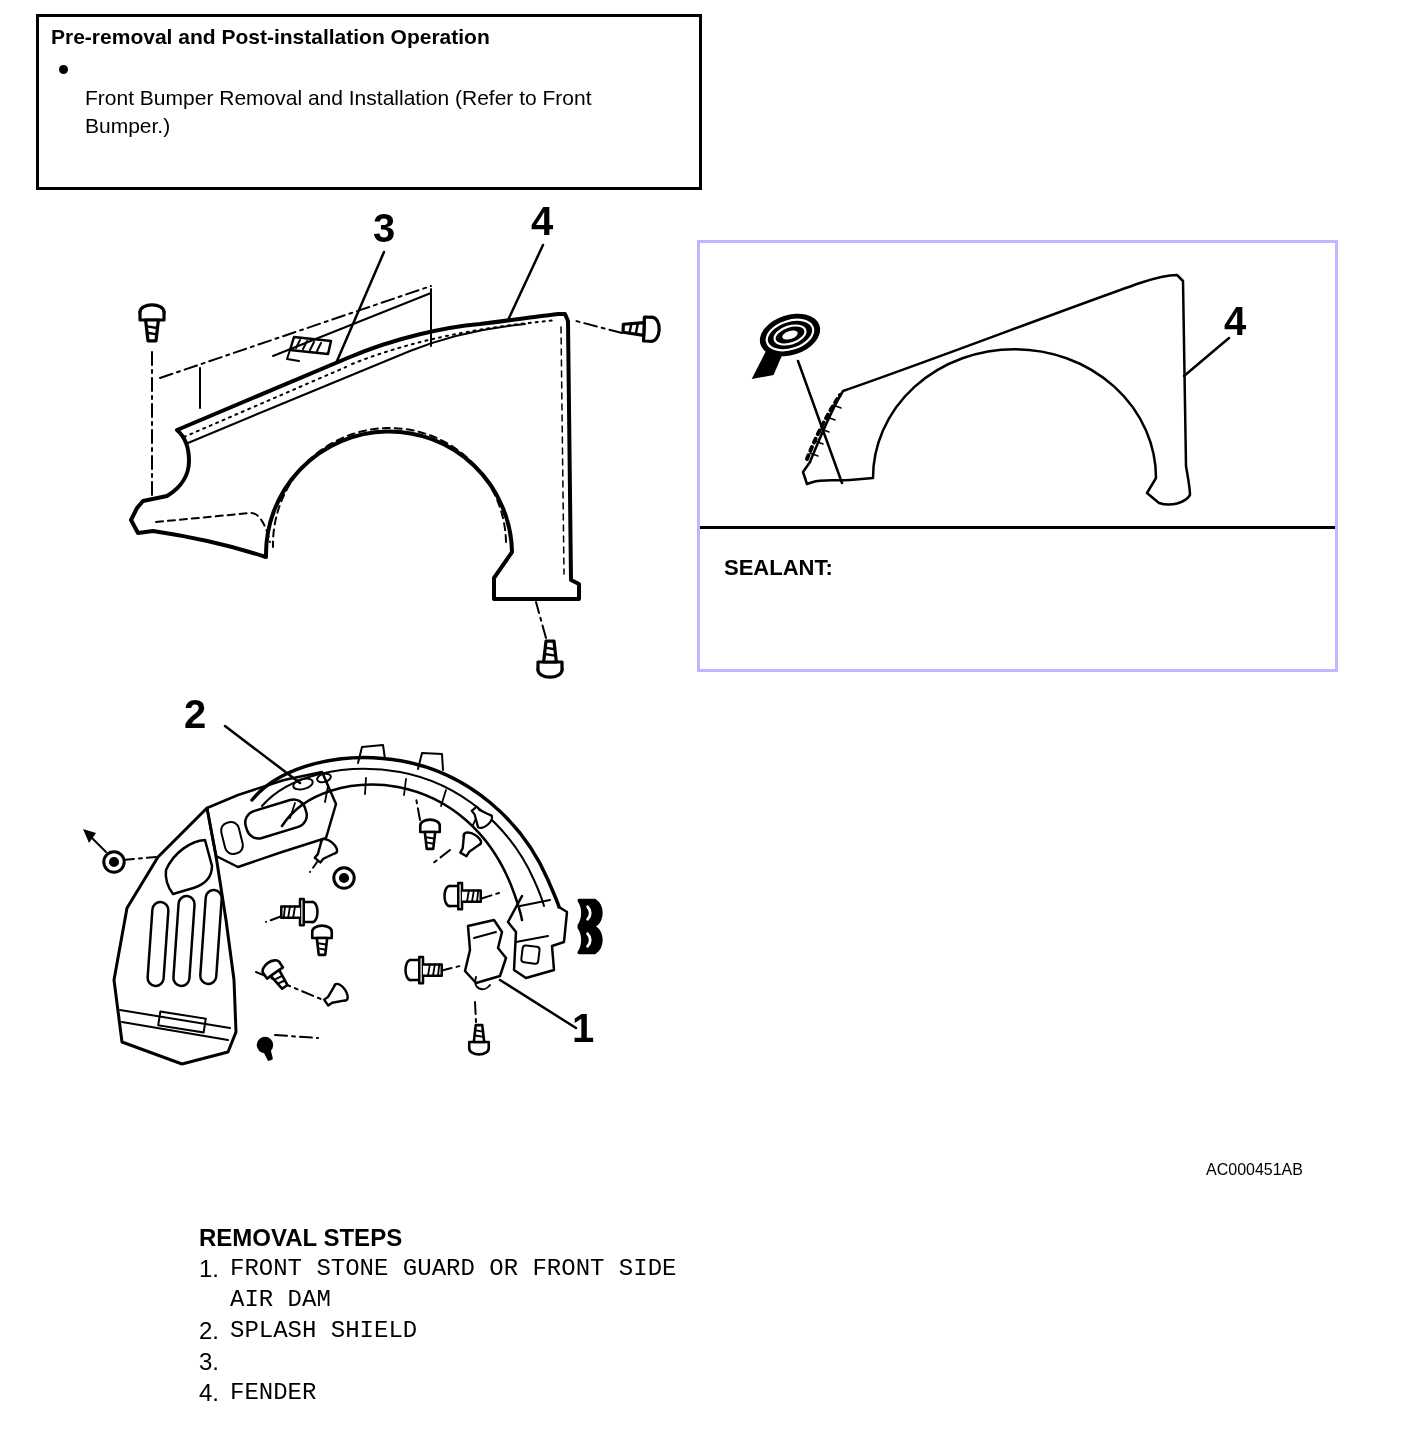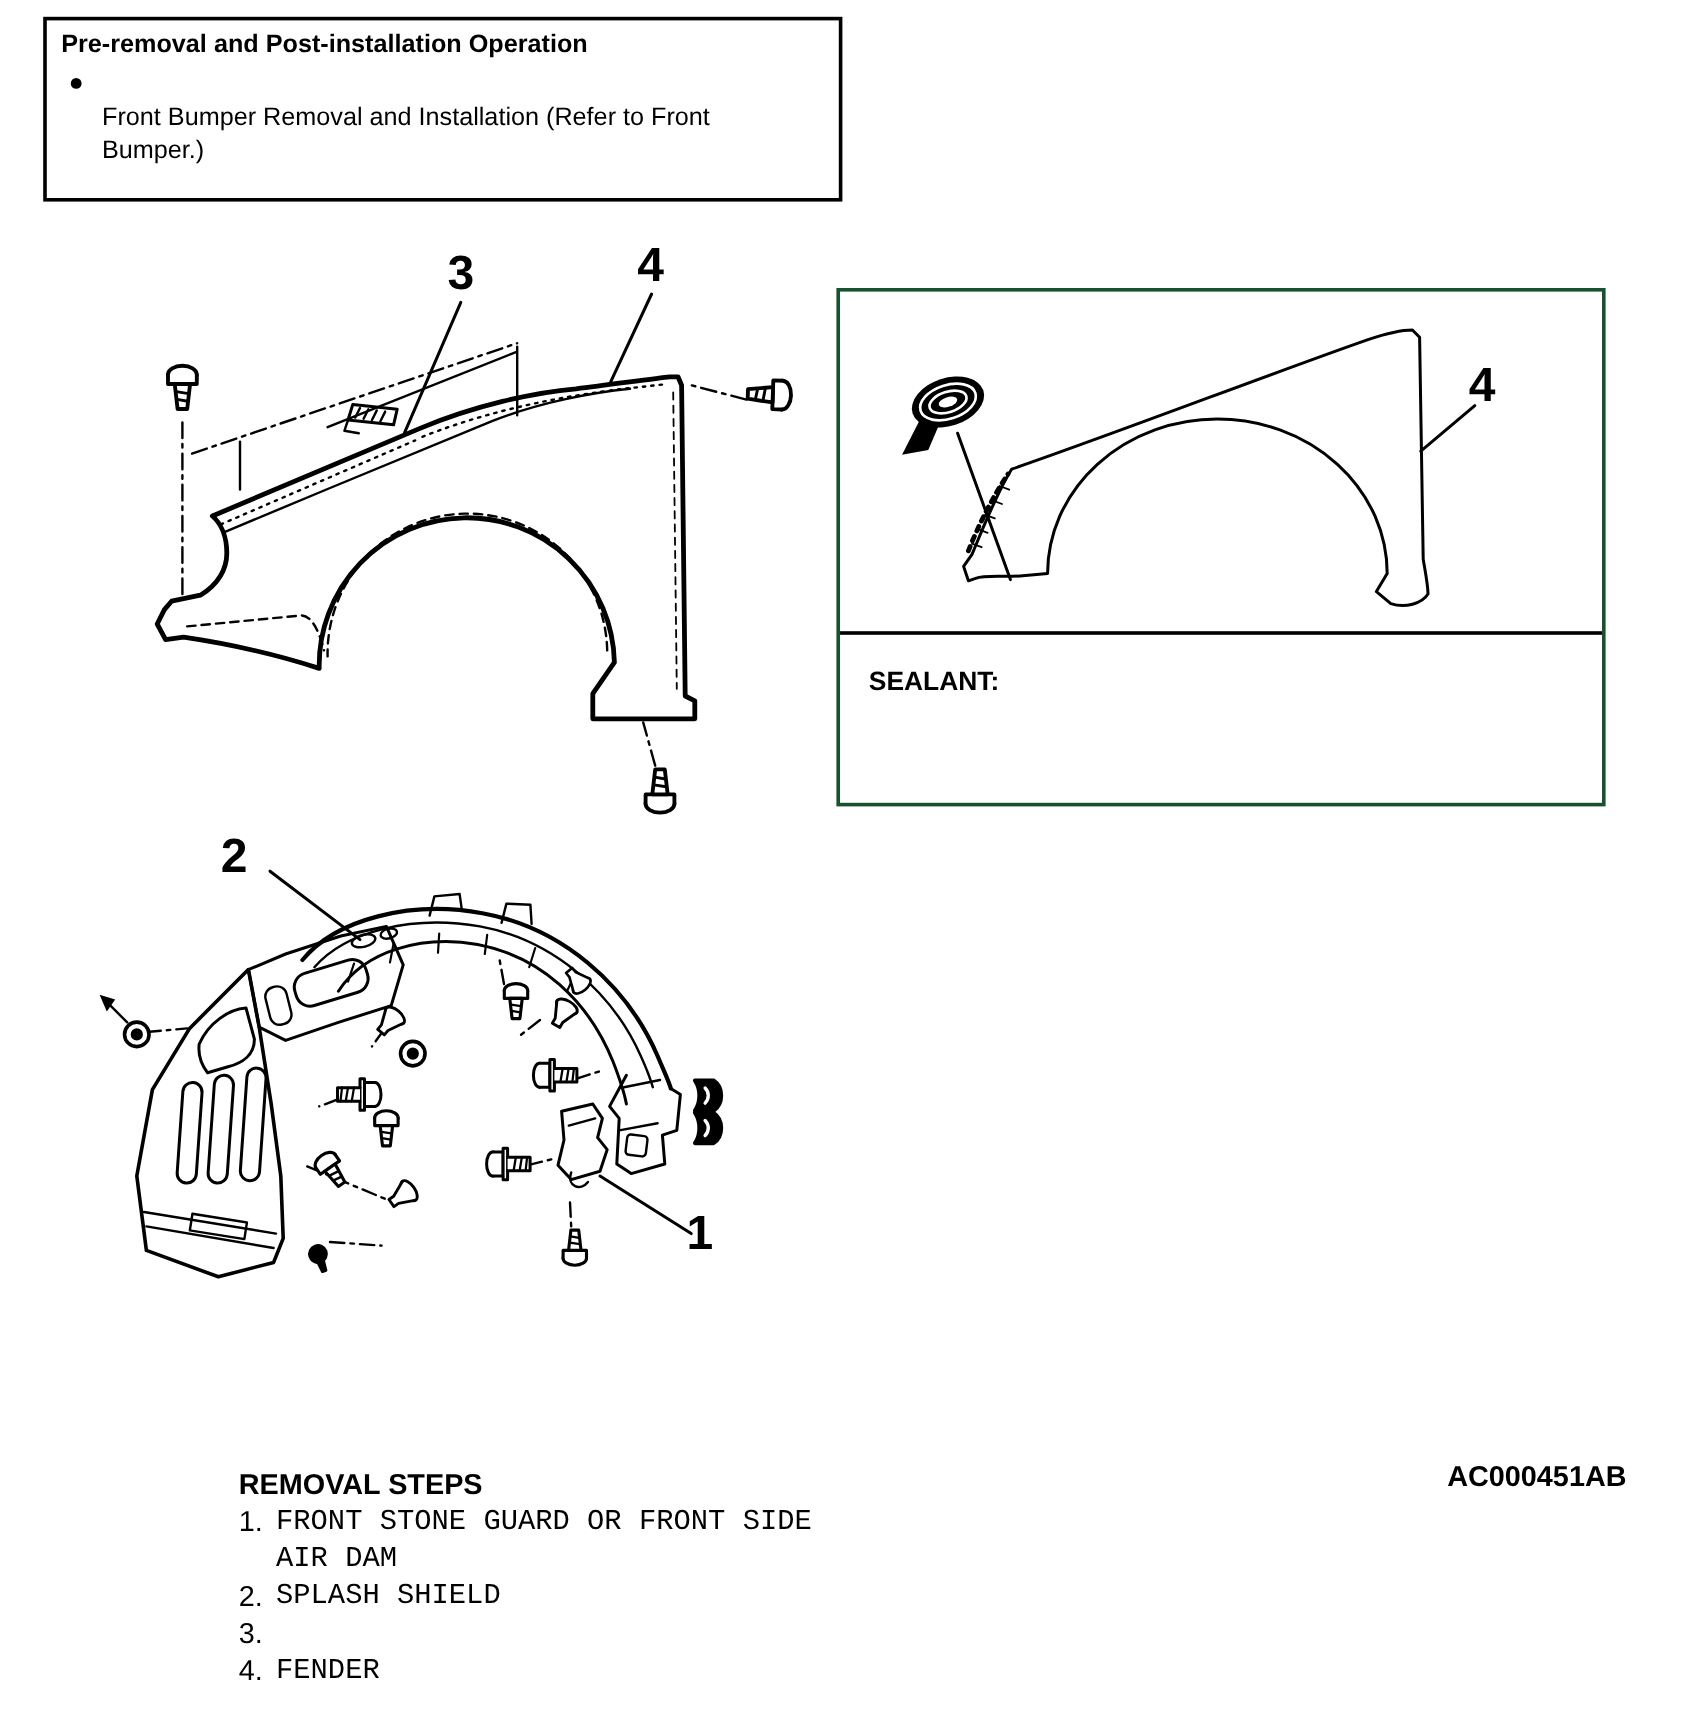--- a/index.html
+++ b/index.html
@@ -1,37 +1,37 @@
 <!DOCTYPE html>
 <html><head>
 <meta charset="utf-8">
 <style>
   html,body{margin:0;padding:0;background:#fff;}
   .page{position:relative;width:1408px;height:1444px;background:#ffffff;
         font-family:"Liberation Sans",sans-serif;color:#000;overflow:hidden;}
 
   
-  .preop-box{position:absolute;left:36px;top:14px;width:666px;height:154px;
+  .preop-box{position:absolute;left:36px;top:14px;width:666px;height:176px;
              border:3px solid #000;box-sizing:border-box;}
   .preop-title{position:absolute;left:12px;top:8px;font-size:21px;font-weight:bold;}
   .preop-list{position:absolute;left:0;top:36px;margin:0;padding:0 12px 0 46px;list-style:none;}
   .preop-item{position:relative;font-size:21px;line-height:28px;white-space:pre-line;margin-top:3px;}
   .preop-item .dot{position:absolute;left:-26px;top:9px;width:9px;height:9px;border-radius:50%;background:#000;}
 
   
   .callout{position:absolute;font-size:40px;font-weight:bold;line-height:1;letter-spacing:0;}
 
   
   .sealant-panel{position:absolute;left:697px;top:240px;width:641px;height:432px;
-                 border:3px solid #14532d;box-sizing:border-box;}
+                 border:3px solid #c4b5fd;box-sizing:border-box;}
   .sealant-figure{position:absolute;left:0;top:0;width:635px;height:283px;border-bottom:3px solid #000;}
   .sealant-label{position:absolute;left:24px;top:312px;font-size:22px;font-weight:bold;}
   .sealant-spec{position:absolute;left:72px;top:346px;font-size:22px;font-weight:bold;}
 
-  .figure-code{position:absolute;left:1206px;top:1217px;font-size:24px;font-weight:bold;}
+  .figure-code{position:absolute;left:1206px;top:1161px;font-size:16px;font-weight:normal;}
 
   
   .removal-steps{position:absolute;left:199px;top:1222px;width:566px;}
   .steps-title{font-size:24px;font-weight:bold;line-height:31px;}
   .step{display:flex;font-size:24px;line-height:31px;}
   .step-num{flex:0 0 31px;width:31px;}
   .step-text{white-space:pre-line;font-family:Liberation Mono, monospace;}
 
   svg{position:absolute;overflow:visible;}
 </style>

